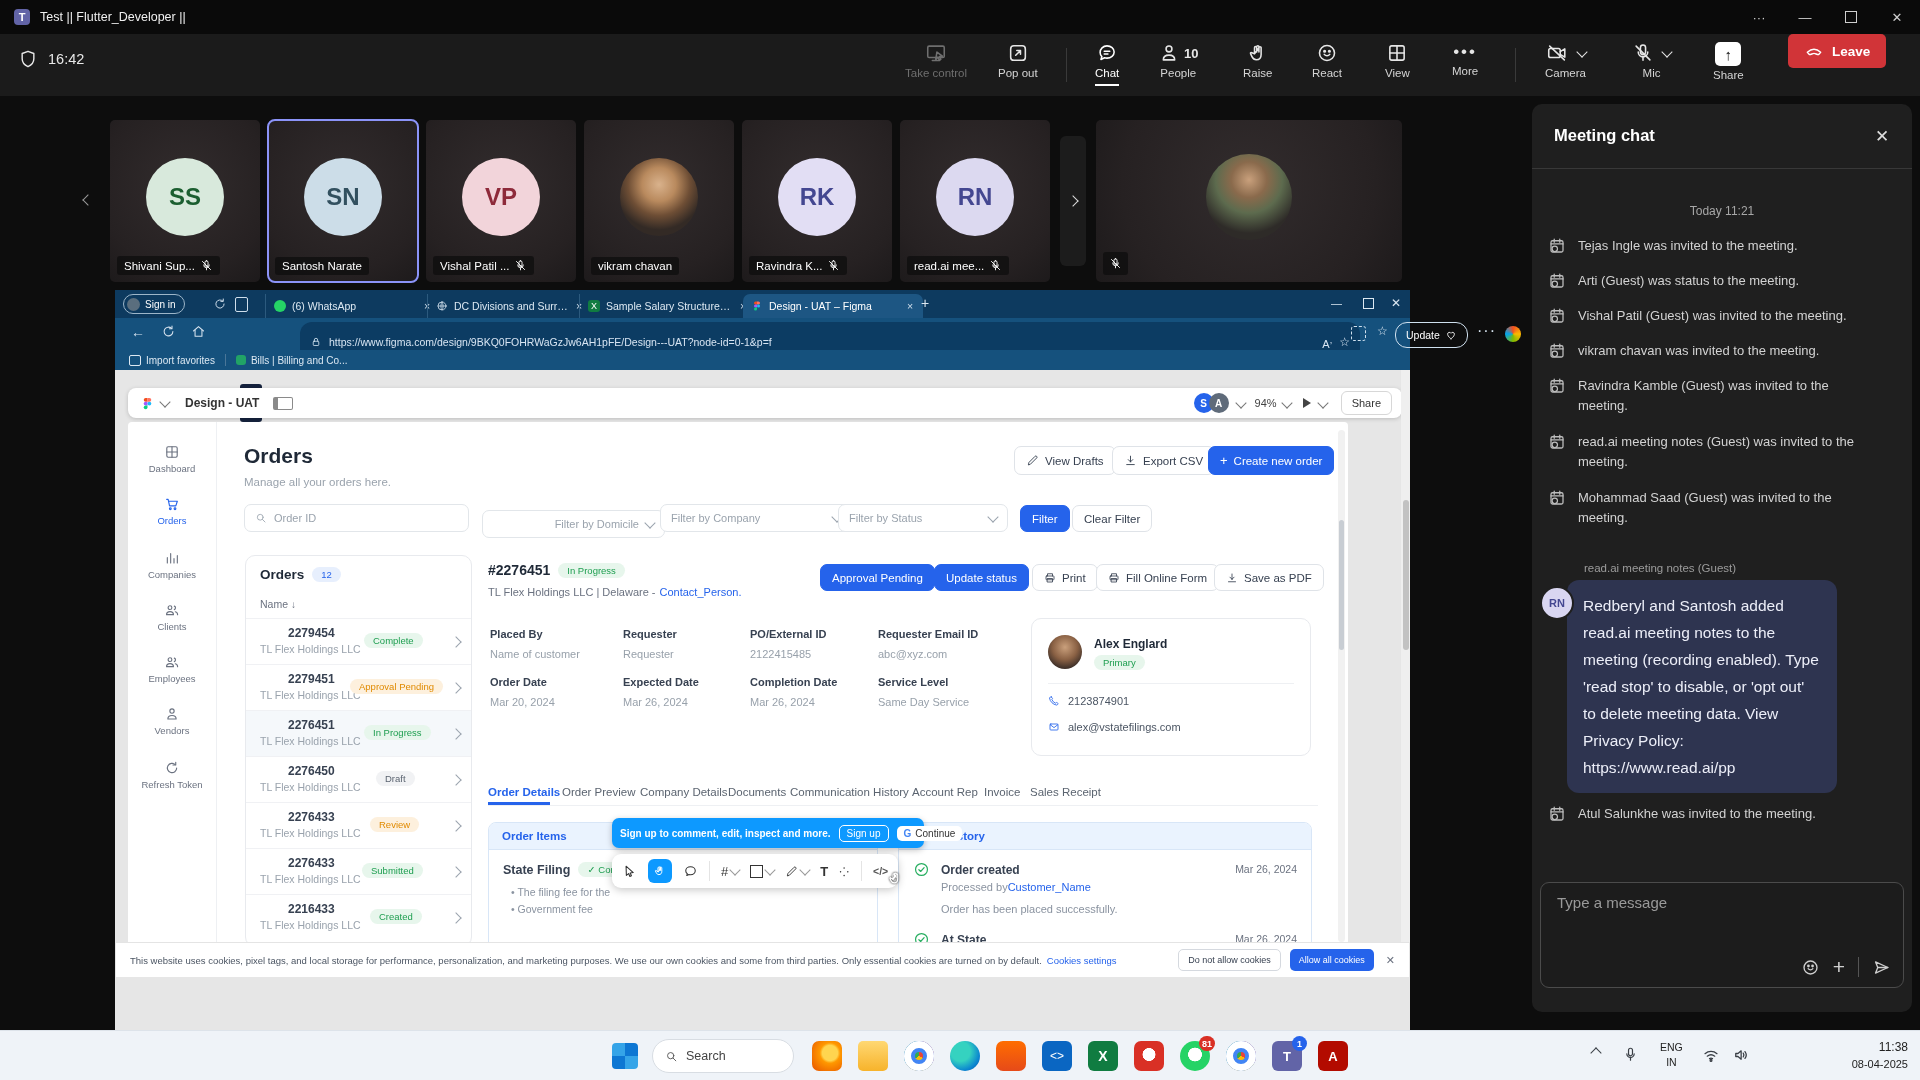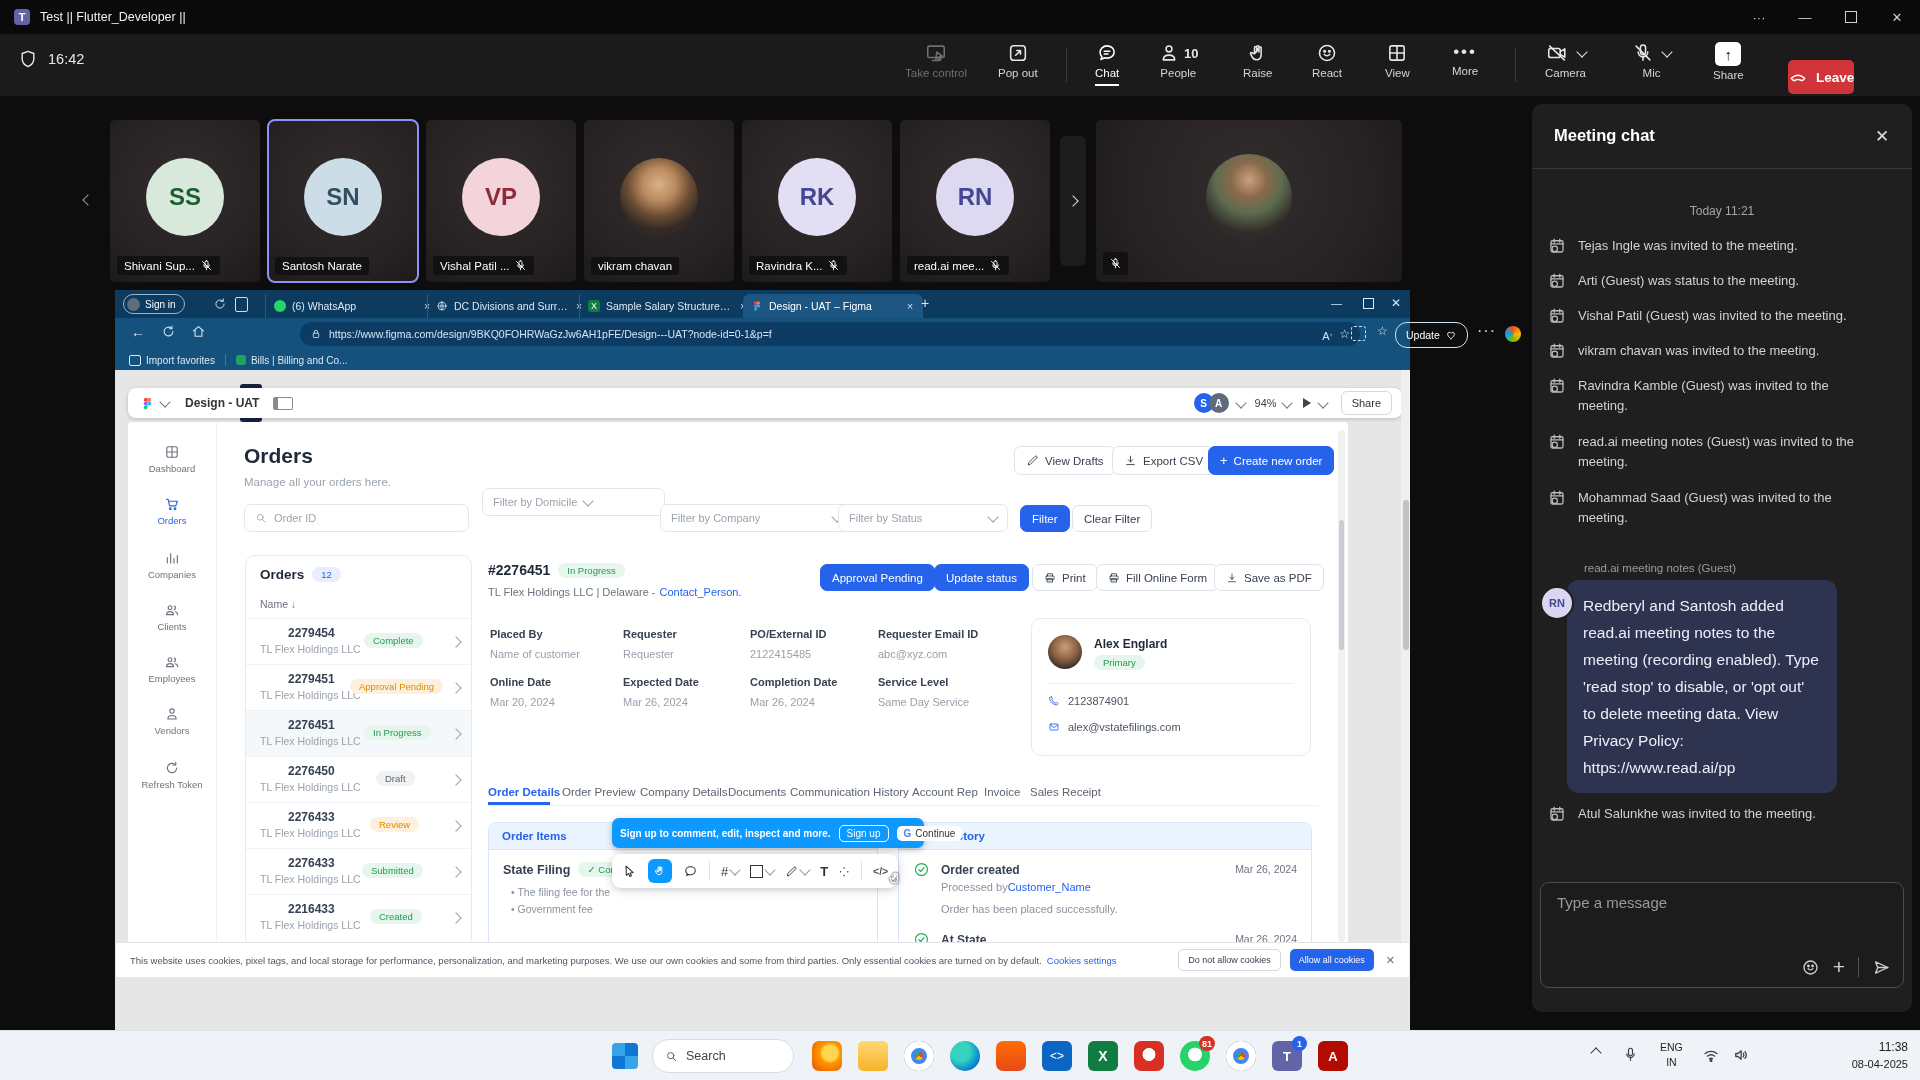--- a/index.html
+++ b/index.html
@@ -21,22 +21,22 @@
           display:flex;align-items:center;justify-content:center;margin:0 10px 0 14px;}
   .tbtitle{font-size:12.5px;color:#f0f0f0;}
   .wbtn{width:46px;height:34px;display:flex;align-items:center;justify-content:center;color:#cfcfcf;font-size:13px;}
 
   
   .meetbar{left:0;top:34px;width:1920px;height:62px;background:#1b1b1b;color:#e6e6e6;}
   .mtb{position:absolute;top:8px;display:flex;flex-direction:column;align-items:center;gap:3px;color:#e6e6e6}
   .mtb .lbl{font-size:11.5px;color:#d5d5d5;white-space:nowrap}
   .mtb.dim{color:#6f6f6f}.mtb.dim .lbl{color:#6f6f6f}
   .vdiv{position:absolute;top:14px;width:1px;height:34px;background:#3a3a3a;}
-  .leavebtn{position:absolute;top:26px;height:34px;background:#d13438;border-radius:5px;color:#fff;
-            display:flex;align-items:center;gap:8px;padding:0 0;font-size:13.5px;font-weight:bold;}
+  .leavebtn{position:absolute;top:0;height:34px;background:#d13438;border-radius:5px;color:#fff;
+            display:flex;align-items:center;gap:8px;padding:0 16px;font-size:13.5px;font-weight:bold;}
 
   
   .stage{left:0;top:96px;width:1920px;height:934px;background:#0d0d0d;}
   .tile{position:absolute;top:24px;width:150px;height:162px;background:radial-gradient(circle at 50% 40%,#322c2d 0%,#262122 70%,#1d1a1b 100%);border-radius:5px;}
   .tile.sel{outline:2.5px solid #8b93f8;outline-offset:-1px;border-radius:7px;}
   .tavatar{position:absolute;left:50%;top:38px;transform:translateX(-50%);width:78px;height:78px;border-radius:50%;
            display:flex;align-items:center;justify-content:center;font-size:24px;font-weight:bold;}
   .tname{position:absolute;left:7px;bottom:7px;max-width:132px;background:rgba(12,12,12,.72);border-radius:3px;
          color:#fff;font-size:11.5px;padding:3px 7px;display:flex;align-items:center;gap:5px;white-space:nowrap;overflow:hidden;}
   .photo1{background:radial-gradient(circle at 50% 34%,#d9b28c 0%,#b98a5e 26%,#6e4e35 48%,#332a25 70%);}
@@ -49,21 +49,21 @@
   .b-tabstrip{position:absolute;left:0;top:0;width:1295px;height:28px;background:#0d3a5f;color:#e8eef5;}
   .signin{position:absolute;left:8px;top:4px;height:18px;border:1px solid #9db6c9;border-radius:10px;display:flex;align-items:center;gap:5px;padding:0 8px 0 3px;font-size:10px;color:#fff;}
   .sav{width:13px;height:13px;border-radius:50%;background:#5a6e7e;}
   .btab{position:absolute;top:4px;height:24px;display:flex;align-items:center;gap:6px;padding:0 8px;font-size:10.5px;
         color:#dce8f2;border-left:1px solid #2c5a7e;white-space:nowrap;overflow:hidden;}
   .btab.active{background:#1d5683;border-radius:7px 7px 0 0;border-left:none;color:#fff;}
   .btab .tx{width:10px;text-align:center;color:#cfdeeb;flex:0 0 auto}
   .fava{width:12px;height:12px;border-radius:3px;flex:0 0 auto;}
   .b-toolbar{position:absolute;left:0;top:28px;width:1295px;height:32px;background:#15517d;color:#dfeaf4;}
   .urlpill{position:absolute;left:185px;top:4px;width:1040px;height:24px;background:#0c3c63;border-radius:12px;
-           display:flex;align-items:center;gap:7px;padding:0 10px;color:#d7e4f2;font-size:10.5px;}
+           display:flex;align-items:center;gap:7px;padding:8px 10px;color:#d7e4f2;font-size:10.5px;}
   .navic{position:absolute;top:6px;color:#d5e2ee;}
   .updatebtn{position:absolute;left:1280px;top:4px;height:24px;border:1px solid #cfe0ee;border-radius:12px;color:#fff;
              font-size:10.5px;display:flex;align-items:center;gap:5px;padding:0 10px;}
   .copilot{width:16px;height:16px;border-radius:50%;background:conic-gradient(#f25022,#ffb900,#7fba00,#00a4ef,#f25022);}
   .b-bkm{position:absolute;left:0;top:60px;width:1295px;height:20px;background:#15517d;color:#dce8f2;font-size:10px;display:flex;align-items:center;gap:10px;padding-left:14px;box-sizing:border-box;}
   .b-content{position:absolute;left:0;top:80px;width:1295px;height:706px;background:#e6e6e6;overflow:hidden;}
 
   
   .figbar{position:absolute;left:13px;top:18px;width:1274px;height:30px;background:#fff;border-radius:8px;
           box-shadow:0 1px 4px rgba(0,0,0,.18);display:flex;align-items:center;font-size:12px;color:#333;}
@@ -622,21 +622,21 @@
             <span style="font-size:13px">+</span>
             <span>Create new order</span>
           </div>
 
           <div class="finput" style="left:116px;top:82px;width:225px">
             <svg class="ic" width="12" height="12" viewBox="0 0 24 24" style="color:#9aa3ad">
                 <use href="#i-mag"></use>
               </svg>
             <span>Order ID</span>
           </div>
-          <div class="finput" style="left:354px;top:66px;width:183px;justify-content:flex-start">
+          <div class="finput" style="left:354px;top:88px;width:183px;justify-content:flex-end">
             <span>Filter by Domicile</span>
               <span class="chev d" style="color:#9aa3ad"></span>
           </div>
           <div class="finput" style="left:532px;top:82px;width:192px;justify-content:space-between">
             <span>Filter by Company</span>
               <span class="chev d" style="color:#9aa3ad"></span>
           </div>
           <div class="finput" style="left:710px;top:82px;width:170px;justify-content:space-between">
             <span>Filter by Status</span>
               <span class="chev d" style="color:#9aa3ad"></span>
@@ -733,21 +733,21 @@
           </div>
 
           <div class="ab fieldlb" style="left:362px;top:206px">Placed By</div>
           <div class="ab fieldvl" style="left:362px;top:226px">Name of customer</div>
           <div class="ab fieldlb" style="left:495px;top:206px">Requester</div>
           <div class="ab fieldvl" style="left:495px;top:226px">Requester</div>
           <div class="ab fieldlb" style="left:622px;top:206px">PO/External ID</div>
           <div class="ab fieldvl" style="left:622px;top:226px">2122415485</div>
           <div class="ab fieldlb" style="left:750px;top:206px">Requester Email ID</div>
           <div class="ab fieldvl" style="left:750px;top:226px">abc@xyz.com</div>
-          <div class="ab fieldlb" style="left:362px;top:254px">Online Date</div>
+          <div class="ab fieldlb" style="left:362px;top:254px">Order Date</div>
           <div class="ab fieldvl" style="left:362px;top:274px">Mar 20, 2024</div>
           <div class="ab fieldlb" style="left:495px;top:254px">Expected Date</div>
           <div class="ab fieldvl" style="left:495px;top:274px">Mar 26, 2024</div>
           <div class="ab fieldlb" style="left:622px;top:254px">Completion Date</div>
           <div class="ab fieldvl" style="left:622px;top:274px">Mar 26, 2024</div>
           <div class="ab fieldlb" style="left:750px;top:254px">Service Level</div>
           <div class="ab fieldvl" style="left:750px;top:274px">Same Day Service</div>
 
           <div class="ab" style="left:903px;top:196px;width:278px;height:136px;border:1px solid #e8eaee;border-radius:10px">
             <div class="ab" style="left:16px;top:16px;width:34px;height:34px;border-radius:50%;background:radial-gradient(circle at 50% 36%,#caa07c 0%,#8a6144 45%,#41322a 75%)"></div>

